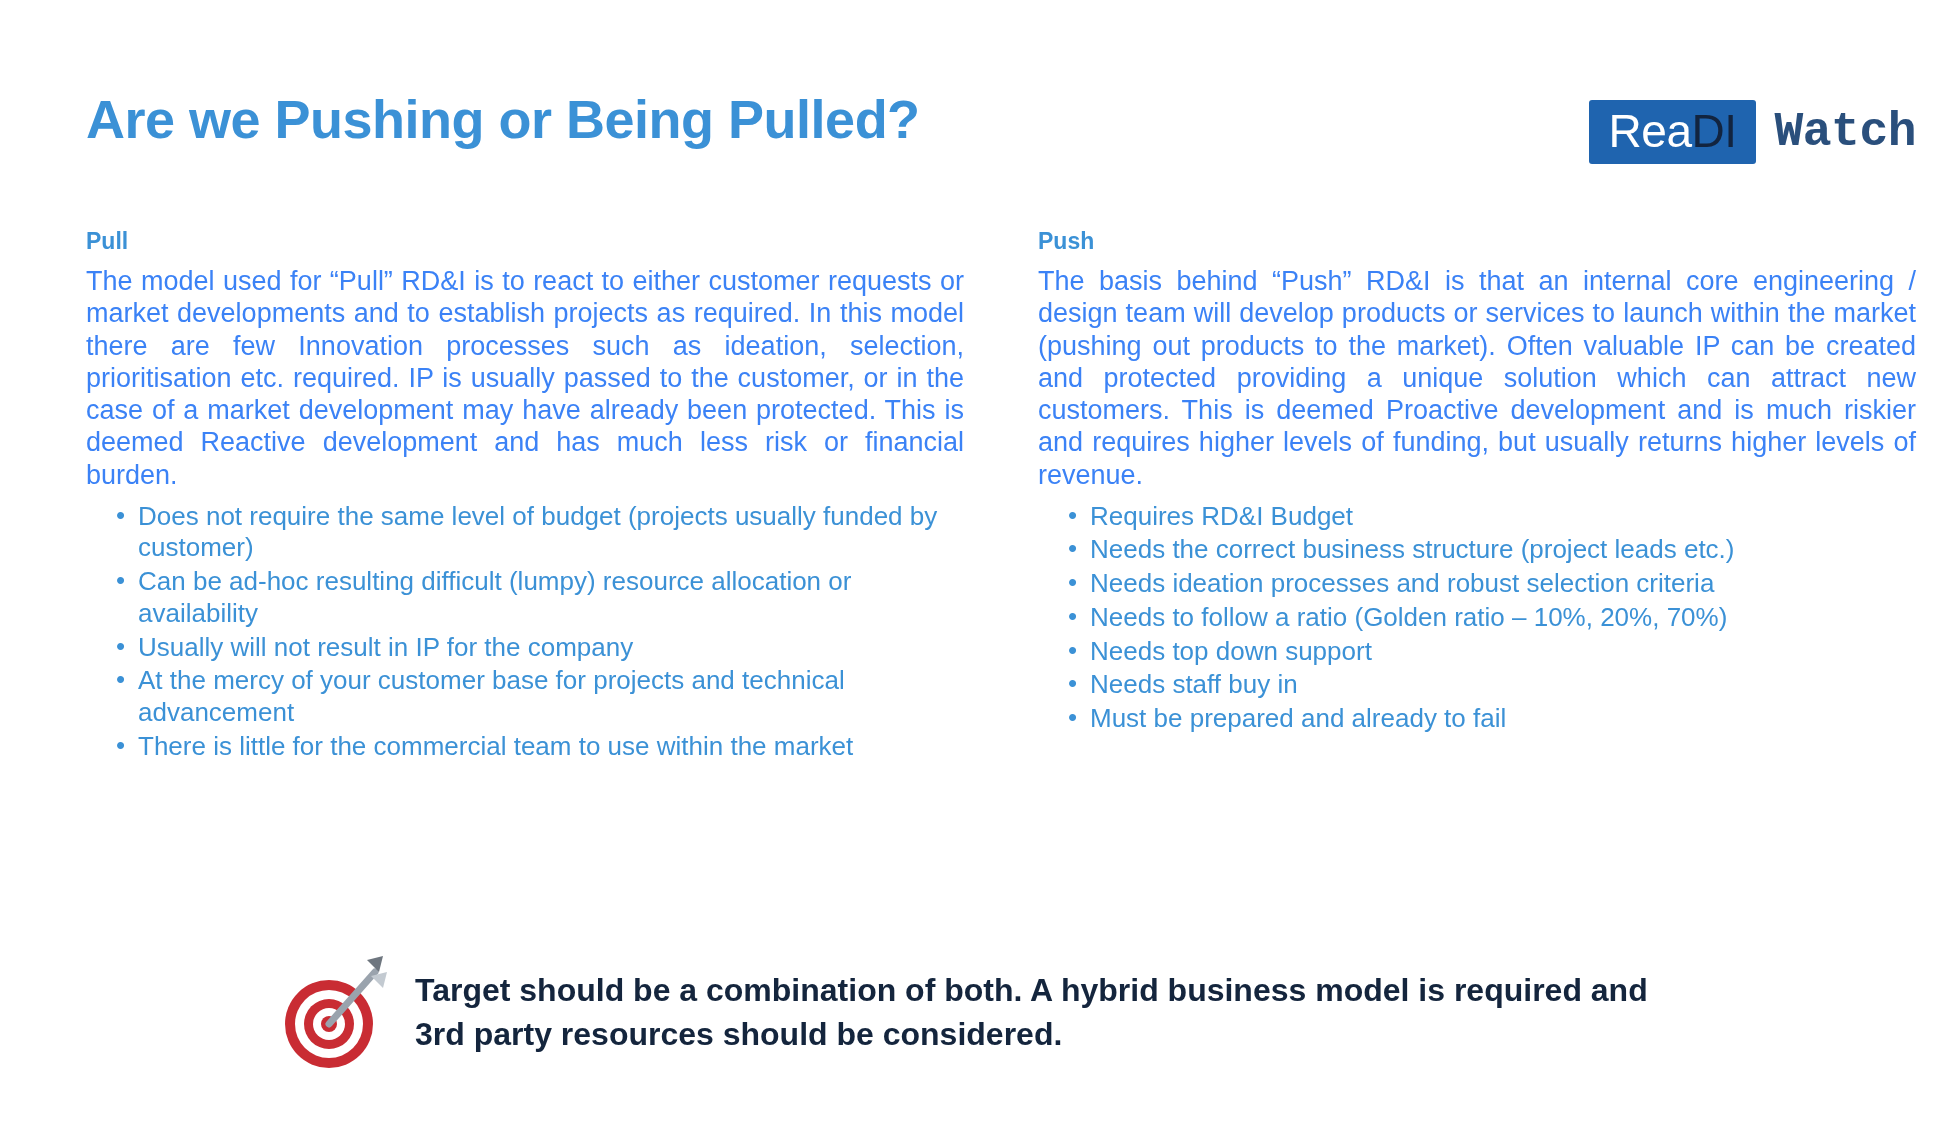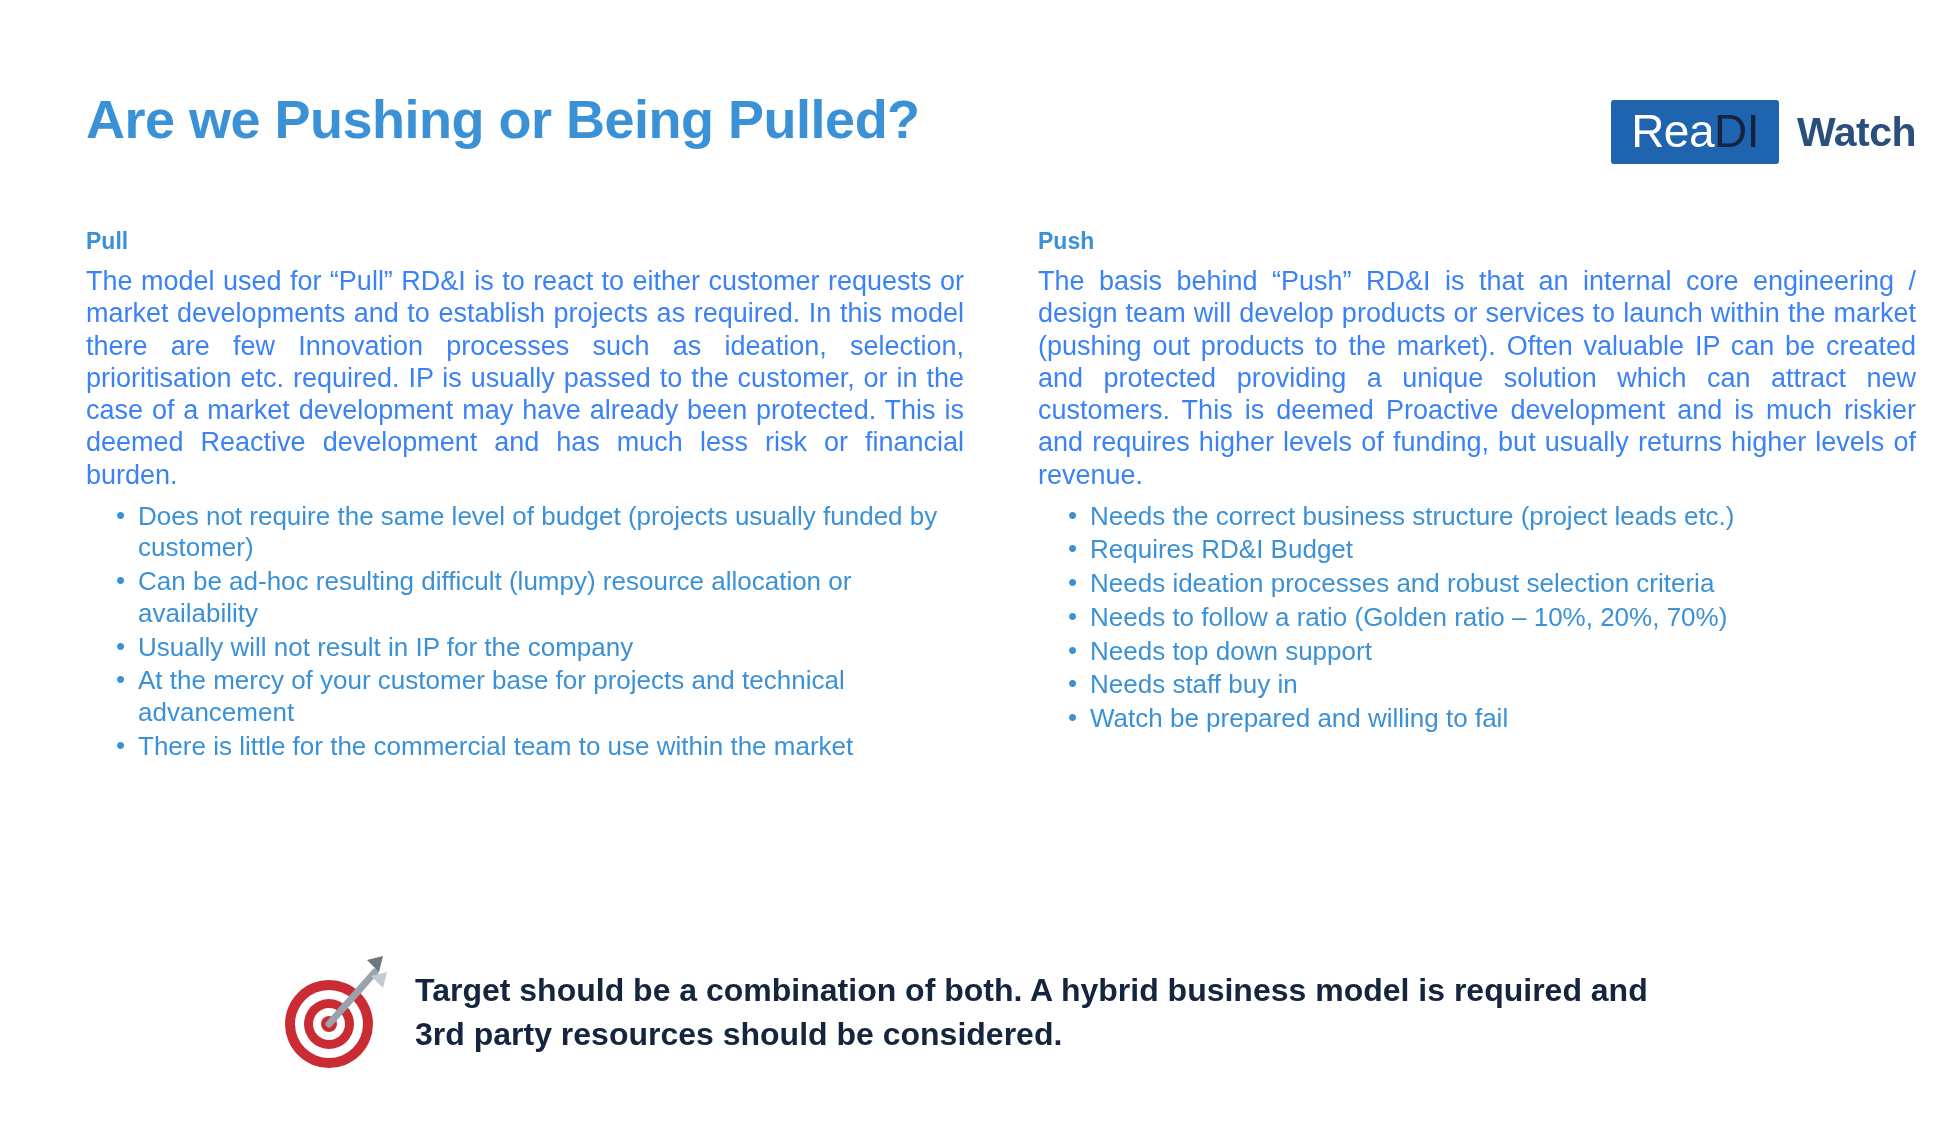--- a/index.html
+++ b/index.html
@@ -58,25 +58,26 @@
     padding: 8px 20px 10px 20px;
     border-radius: 3px;
     line-height: 1;
     letter-spacing: -0.5px;
   }
   .logo-badge .di {
     color: #12243f;
   }
   .logo-word {
     color: #2a4f7c;
-    font-size: 41px;
+    font-size: 48px;
     font-weight: bold;
     margin-left: 18px;
     line-height: 1;
     letter-spacing: -0.5px;
+    font-family: Liberation Mono, monospace;
   }
 
   
   .columns {
     position: absolute;
     top: 228px;
     left: 55px;
     width: 1830px;
     display: flex;
     gap: 74px;
@@ -168,27 +169,27 @@
         <li>Usually will not result in IP for the company</li>
         <li>At the mercy of your customer base for projects and technical advancement</li>
         <li>There is little for the commercial team to use within the market</li>
       </ul>
     </div>
 
     <div class="column">
       <div class="col-heading">Push</div>
       <div class="col-body">The basis behind “Push” RD&amp;I is that an internal core engineering / design team will develop products or services to launch within the market (pushing out products to the market). Often valuable IP can be created and protected providing a unique solution which can attract new customers. This is deemed Proactive development and is much riskier and requires higher levels of funding, but usually returns higher levels of revenue.</div>
       <ul class="bullets">
+        <li>Requires RD&amp;I Budget</li>
         <li>Needs the correct business structure (project leads etc.)</li>
-        <li>Requires RD&amp;I Budget</li>
         <li>Needs ideation processes and robust selection criteria</li>
         <li>Needs to follow a ratio (Golden ratio – 10%, 20%, 70%)</li>
         <li>Needs top down support</li>
         <li>Needs staff buy in</li>
-        <li>Watch be prepared and willing to fail</li>
+        <li>Must be prepared and already to fail</li>
       </ul>
     </div>
 
   </div>
 
   <div class="callout">
     <div class="target-icon">
       <svg width="128" height="120" viewBox="0 0 128 120" xmlns="http://www.w3.org/2000/svg">
         <circle cx="58" cy="72" r="44" fill="#C92C33"></circle>
         <circle cx="58" cy="72" r="34" fill="#ffffff"></circle>

